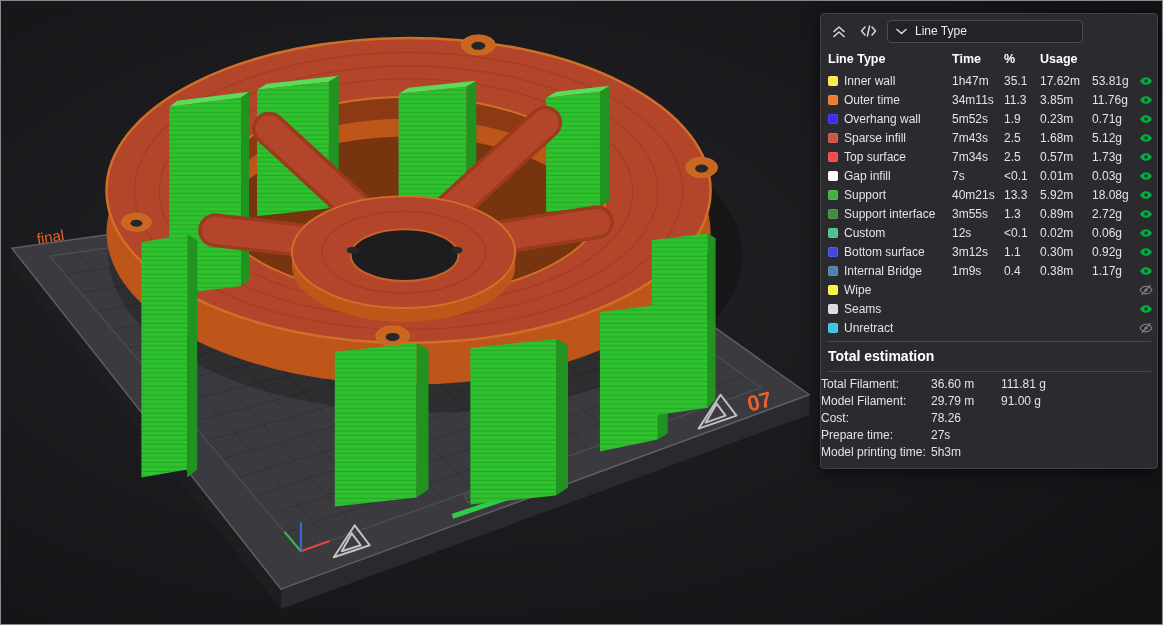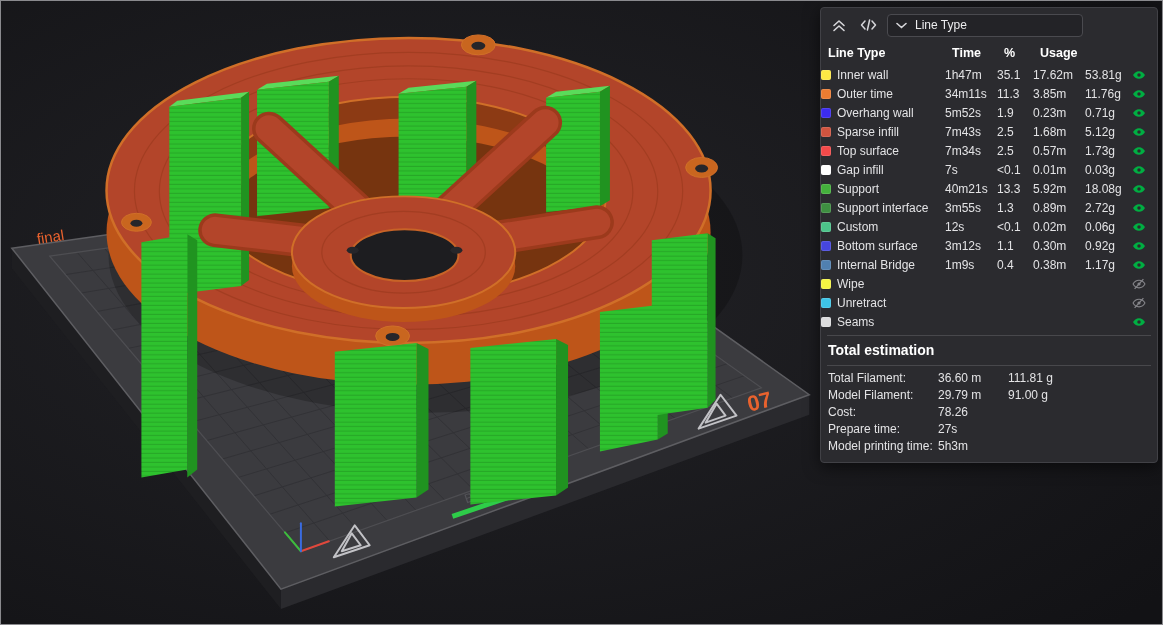--- a/index.html
+++ b/index.html
@@ -5,49 +5,49 @@
   html,body { margin:0; padding:0; background:#0c0c0e; }
   .app {
     position:relative; width:1163px; height:625px;
     background:#17171a; border:1px solid #8a8a8e; box-sizing:border-box;
     overflow:hidden; font-family:"Liberation Sans", sans-serif;
   }
   .scene { position:absolute; left:0; top:0; width:100%; height:100%; }
 
   
   .panel {
-    position:absolute; top:6px; left:819px; width:338px;
+    position:absolute; top:12px; left:819px; width:338px;
     background:#2b2b2f; border:1px solid #414146; border-radius:4px;
     box-shadow:0 4px 16px rgba(0,0,0,.55);
     color:#e4e4e6; padding-bottom:8px; box-sizing:border-box;
   }
   .toolbar { display:flex; align-items:center; gap:9px; padding:5px 8px 3px 8px; height:24px; }
   .icon-btn { display:flex; align-items:center; justify-content:center; width:20px; height:18px; cursor:pointer; }
   .dropdown {
     display:flex; align-items:center; gap:8px; width:178px; height:21px;
     background:#232327; border:1px solid #4a4a4f; border-radius:4px;
     padding:0 8px; font-size:12px; color:#ececee; cursor:pointer;
   }
   .thead {
     display:grid; grid-template-columns:124px 52px 36px 1fr;
     padding:6px 0 5px 7px; font-size:12.5px; font-weight:bold; color:#ffffff;
   }
   .lt-row {
     display:grid; grid-template-columns:16px 108px 52px 36px 52px 47px 1fr;
-    align-items:center; height:19px; font-size:12px; color:#e3e3e5;
+    align-items:center; height:19px; padding-left:7px; font-size:12px; color:#e3e3e5;
   }
   .swatch { width:10px; height:10px; border-radius:2px; box-shadow:inset 0 0 0 1px rgba(255,255,255,.12); }
   .cell { white-space:nowrap; overflow:hidden; }
   .eye { display:flex; align-items:center; cursor:pointer; }
   .eye svg { display:block; }
   .hr { height:1px; background:#48484c; margin:4px 6px 3px 6px; }
   .tot-head { font-size:14px; font-weight:bold; color:#ffffff; padding:3px 7px 3px 7px; }
   .tot-row {
     display:grid; grid-template-columns:110px 70px 1fr;
-    align-items:center; height:17px; padding-left:7px; font-size:12px; color:#e3e3e5;
+    align-items:center; height:17px; padding-left:0; font-size:12px; color:#e3e3e5;
   }
 </style>
 </head>
 <body>
 
 <div class="app">
 
   <svg class="scene" viewBox="0 0 1163 625">
     <defs>
       <radialGradient id="bgGrad" cx="38%" cy="45%" r="80%">
@@ -407,48 +407,48 @@
       <span class="eye">
 
         <svg class="eye-off" width="14" height="14" viewBox="0 0 16 16" style="display: block;">
           <path d="M8 3.6C4.9 3.6 2.4 5.7 1.2 8c1.2 2.3 3.7 4.4 6.8 4.4s5.6-2.1 6.8-4.4C13.6 5.7 11.1 3.6 8 3.6z" fill="none" stroke="#85858A" stroke-width="1.2"></path>
           <circle cx="8" cy="8" r="1.8" fill="#85858A"></circle>
           <line x1="3" y1="13.5" x2="13" y2="2.5" stroke="#85858A" stroke-width="1.4"></line>
         </svg>
       </span>
     </div>
         <div class="lt-row">
+      <span class="swatch" style="background: rgb(220, 220, 222);"></span>
+      <span class="cell">Seams</span>
+      <span class="cell"></span>
+      <span class="cell"></span>
+      <span class="cell"></span>
+      <span class="cell"></span>
+      <span class="eye">
+        <svg class="eye-on" width="14" height="14" viewBox="0 0 16 16" style="display: block;">
+          <path d="M8 3.6C4.9 3.6 2.4 5.7 1.2 8c1.2 2.3 3.7 4.4 6.8 4.4s5.6-2.1 6.8-4.4C13.6 5.7 11.1 3.6 8 3.6z" fill="#00AE42"></path>
+          <circle cx="8" cy="8" r="2" fill="#2b2b2f"></circle>
+        </svg>
+
+      </span>
+    </div>
+        <div class="lt-row">
       <span class="swatch" style="background: rgb(62, 196, 230);"></span>
       <span class="cell">Unretract</span>
       <span class="cell"></span>
       <span class="cell"></span>
       <span class="cell"></span>
       <span class="cell"></span>
       <span class="eye">
 
         <svg class="eye-off" width="14" height="14" viewBox="0 0 16 16" style="display: block;">
           <path d="M8 3.6C4.9 3.6 2.4 5.7 1.2 8c1.2 2.3 3.7 4.4 6.8 4.4s5.6-2.1 6.8-4.4C13.6 5.7 11.1 3.6 8 3.6z" fill="none" stroke="#85858A" stroke-width="1.2"></path>
           <circle cx="8" cy="8" r="1.8" fill="#85858A"></circle>
           <line x1="3" y1="13.5" x2="13" y2="2.5" stroke="#85858A" stroke-width="1.4"></line>
         </svg>
-      </span>
-    </div>
-        <div class="lt-row">
-      <span class="swatch" style="background: rgb(220, 220, 222);"></span>
-      <span class="cell">Seams</span>
-      <span class="cell"></span>
-      <span class="cell"></span>
-      <span class="cell"></span>
-      <span class="cell"></span>
-      <span class="eye">
-        <svg class="eye-on" width="14" height="14" viewBox="0 0 16 16" style="display: block;">
-          <path d="M8 3.6C4.9 3.6 2.4 5.7 1.2 8c1.2 2.3 3.7 4.4 6.8 4.4s5.6-2.1 6.8-4.4C13.6 5.7 11.1 3.6 8 3.6z" fill="#00AE42"></path>
-          <circle cx="8" cy="8" r="2" fill="#2b2b2f"></circle>
-        </svg>
-
       </span>
     </div>
       </div>
 
     <div class="hr"></div>
     <div class="tot-head">Total estimation</div>
     <div class="hr"></div>
     <div id="totals">
         <div class="tot-row">
       <span class="cell">Total Filament:</span>

